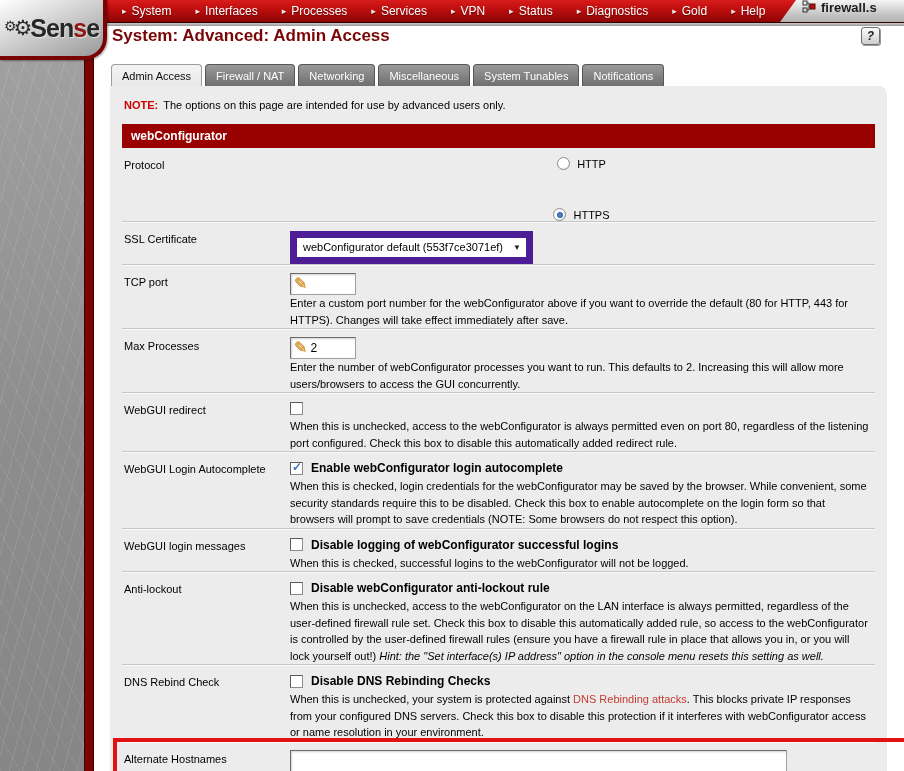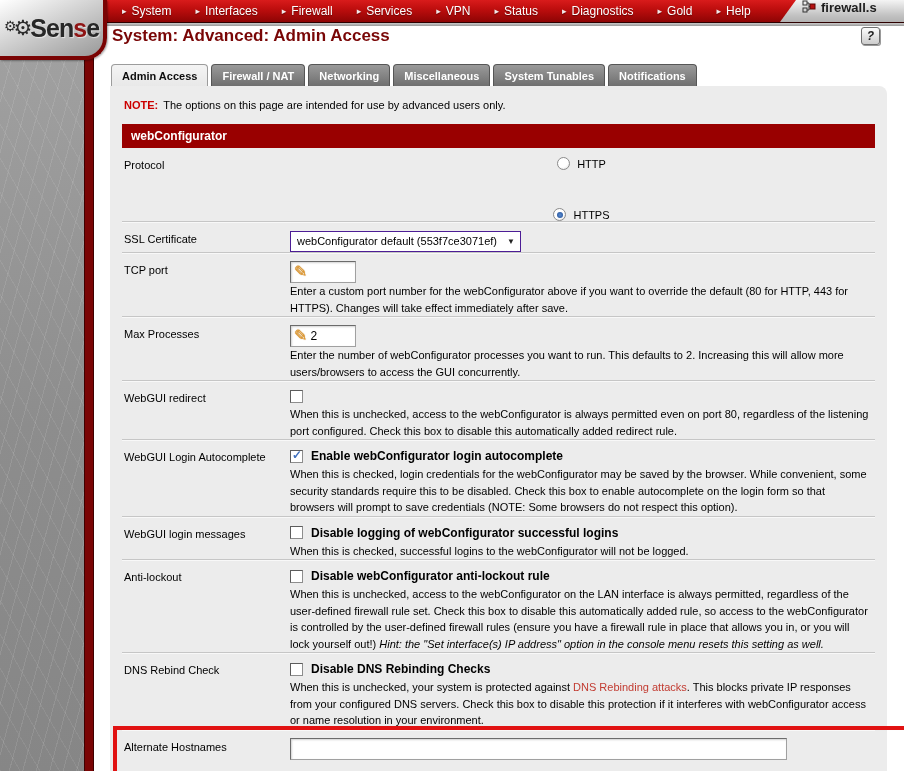--- a/index.html
+++ b/index.html
@@ -51,21 +51,21 @@
   .help-btn{position:absolute;right:24px;top:27px;width:17px;height:16px;z-index:2;
     background:linear-gradient(180deg,#fdfdfd,#cdcdcd);border:1px solid #6f6f6f;
     border-radius:3px;box-shadow:1px 1px 0 #9a9a9a;display:flex;align-items:center;
     justify-content:center;font-size:12px;font-weight:bold;font-style:italic;
     color:#1e1e1e;cursor:pointer;}
 
   
   .content{position:absolute;left:110px;top:64px;width:777px;z-index:2;}
   .tabbar{display:flex;gap:3px;align-items:flex-end;height:22px;margin-left:1px;}
   .tab{height:21px;padding:0 10px;display:flex;align-items:center;font-size:11px;
-    font-weight:bold;border-radius:4px 4px 0 0;cursor:pointer;white-space:nowrap;}
+    font-weight:normal;border-radius:4px 4px 0 0;cursor:pointer;white-space:nowrap;}
   .tab.inactive{background:linear-gradient(180deg,#9a9a9a,#6f6f6f);color:#fff;
     border:1px solid #565656;border-bottom:none;}
   .tab.active{background:linear-gradient(180deg,#f4f4f4,#e8e8e8);color:#0d0d0d;
     border:1px solid #9c9c9c;border-bottom:none;position:relative;z-index:2;}
 
   .tab-content{background:#ececec;border-radius:0 8px 0 0;height:685px;
     padding:0 12px;box-sizing:border-box;}
 
   .note-line{padding:13px 2px 4px;font-size:11px;color:#000;}
   .note-label{color:#cc0000;font-weight:bold;margin-right:5px;}
@@ -82,21 +82,21 @@
 
   .radio-line{display:flex;gap:38px;align-items:center;padding-top:2px;flex-direction:column;}
   .radio-opt{display:flex;align-items:center;gap:7px;cursor:pointer;}
   .radio{width:13px;height:13px;border-radius:50%;box-sizing:border-box;
     background:radial-gradient(circle at 35% 30%,#fff 55%,#d8d8d8);
     border:1px solid #8b8b8b;display:flex;align-items:center;justify-content:center;}
   .radio.checked::after{content:"";width:6px;height:6px;border-radius:50%;
     background:radial-gradient(#5a8bd0,#1f4d94);}
 
   .select{display:inline-flex;align-items:center;justify-content:space-between;
-    min-width:228px;box-sizing:border-box;background:#fff;border:1px solid #4c1d95;
+    min-width:228px;box-sizing:border-box;background:#fff;border:7px solid #4c1d95;
     padding:3px 5px 4px 6px;font-size:11px;gap:10px;cursor:pointer;margin-top:2px;}
   .select-arrow{font-size:8px;color:#222;}
 
   .text-input{display:inline-flex;align-items:center;background:#fff;height:22px;
     border:1px solid #a0a0a0;border-top-color:#6b6b6b;border-left-color:#6b6b6b;
     box-shadow:inset 1px 1px 2px rgba(0,0,0,.18);padding:0 3px;box-sizing:border-box;
     margin-top:1px;}
   .text-input.narrow{width:66px;}
   .text-input.wide{width:497px;}
   .pencil{font-size:16px;line-height:1;color:#e69b2c;
@@ -131,21 +131,21 @@
       <div class="menu-item">
           <span class="menu-arrow">▸</span>
           <span>System</span>
         </div>
       <div class="menu-item">
           <span class="menu-arrow">▸</span>
           <span>Interfaces</span>
         </div>
       <div class="menu-item">
           <span class="menu-arrow">▸</span>
-          <span>Firewall</span>
+          <span>Processes</span>
         </div>
       <div class="menu-item">
           <span class="menu-arrow">▸</span>
           <span>Services</span>
         </div>
       <div class="menu-item">
           <span class="menu-arrow">▸</span>
           <span>VPN</span>
         </div>
       <div class="menu-item">

